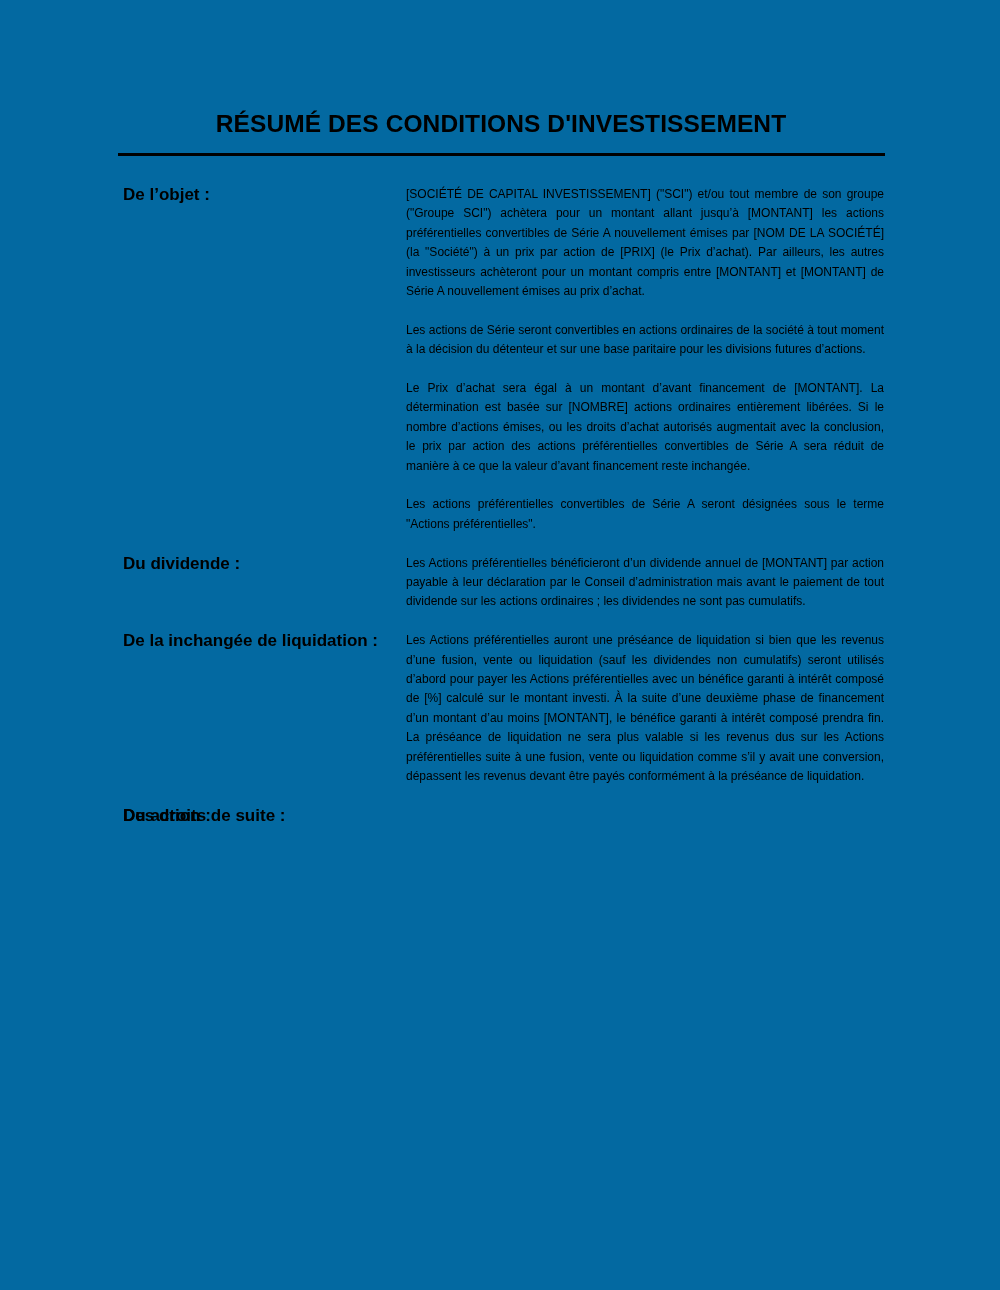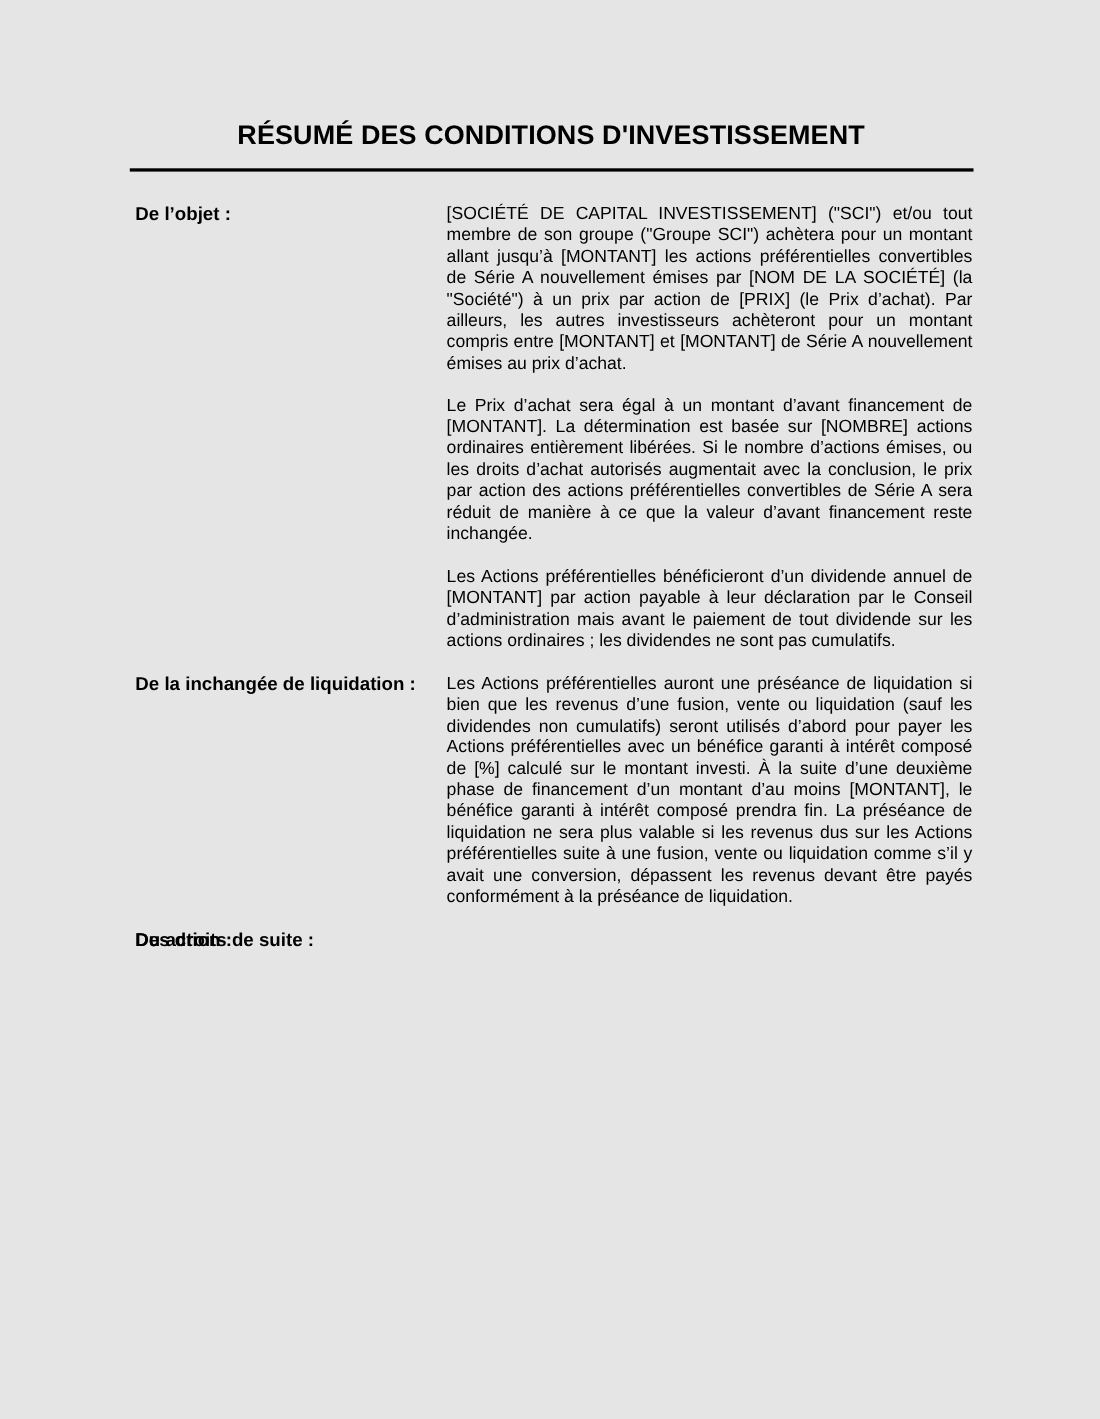--- a/index.html
+++ b/index.html
@@ -9,21 +9,21 @@
   }
   body {
     font-family: "Liberation Sans", sans-serif;
     color: #000000;
     -webkit-font-smoothing: antialiased;
   }
   .page {
     position: relative;
     width: 1000px;
     height: 1290px;
-    background: #e5e5e5;
+    background: #0369a1;
     overflow: hidden;
     box-sizing: border-box;
   }
   .doc-title {
     position: absolute;
     left: 118px;
     top: 110px;
     width: 766px;
     text-align: center;
     font-size: 24.5px;
@@ -61,21 +61,21 @@
     font-size: 17px;
     font-weight: bold;
     line-height: 19.4px;
     white-space: nowrap;
   }
   .section-body {
     margin-left: 288px;
     width: 478px;
   }
   .para {
-    font-size: 16px;
+    font-size: 12px;
     line-height: 19.4px;
     text-align: justify;
     text-justify: inter-word;
     margin: 0;
     hyphens: none;
   }
   .para + .para {
     margin-top: 19.4px;
   }
 </style>
@@ -86,24 +86,27 @@
 
   <div class="doc-title">RÉSUMÉ DES CONDITIONS D'INVESTISSEMENT</div>
 
   <div class="title-rule"></div>
 
   <div class="body-wrap">
       <div class="section">
         <div class="section-label">De l’objet :</div>
         <div class="section-body">
           <p class="para">[SOCIÉTÉ DE CAPITAL INVESTISSEMENT] ("SCI") et/ou tout membre de son groupe ("Groupe SCI") achètera pour un montant allant jusqu’à [MONTANT] les actions préférentielles convertibles de Série A nouvellement émises par [NOM DE LA SOCIÉTÉ] (la "Société") à un prix par action de [PRIX] (le Prix d’achat). Par ailleurs, les autres investisseurs achèteront pour un montant compris entre [MONTANT] et [MONTANT] de Série A nouvellement émises au prix d’achat.</p>
+          <p class="para">Les actions de Série seront convertibles en actions ordinaires de la société à tout moment à la décision du détenteur et sur une base paritaire pour les divisions futures d’actions.</p>
           <p class="para">Le Prix d’achat sera égal à un montant d’avant financement de [MONTANT]. La détermination est basée sur [NOMBRE] actions ordinaires entièrement libérées. Si le nombre d’actions émises, ou les droits d’achat autorisés augmentait avec la conclusion, le prix par action des actions préférentielles convertibles de Série A sera réduit de manière à ce que la valeur d’avant financement reste inchangée.</p>
+          <p class="para">Les actions préférentielles convertibles de Série A seront désignées sous le terme "Actions préférentielles".</p>
         </div>
       </div>
       <div class="section">
+        <div class="section-label">Du dividende :</div>
         <div class="section-body">
           <p class="para">Les Actions préférentielles bénéficieront d’un dividende annuel de [MONTANT] par action payable à leur déclaration par le Conseil d’administration mais avant le paiement de tout dividende sur les actions ordinaires ; les dividendes ne sont pas cumulatifs.</p>
         </div>
       </div>
       <div class="section">
         <div class="section-label">De la inchangée de liquidation :</div>
         <div class="section-body">
           <p class="para">Les Actions préférentielles auront une préséance de liquidation si bien que les revenus d’une fusion, vente ou liquidation (sauf les dividendes non cumulatifs) seront utilisés d’abord pour payer les Actions préférentielles avec un bénéfice garanti à intérêt composé de [%] calculé sur le montant investi. À la suite d’une deuxième phase de financement d’un montant d’au moins [MONTANT], le bénéfice garanti à intérêt composé prendra fin. La préséance de liquidation ne sera plus valable si les revenus dus sur les Actions préférentielles suite à une fusion, vente ou liquidation comme s’il y avait une conversion, dépassent les revenus devant être payés conformément à la préséance de liquidation.</p>
         </div>
       </div>

